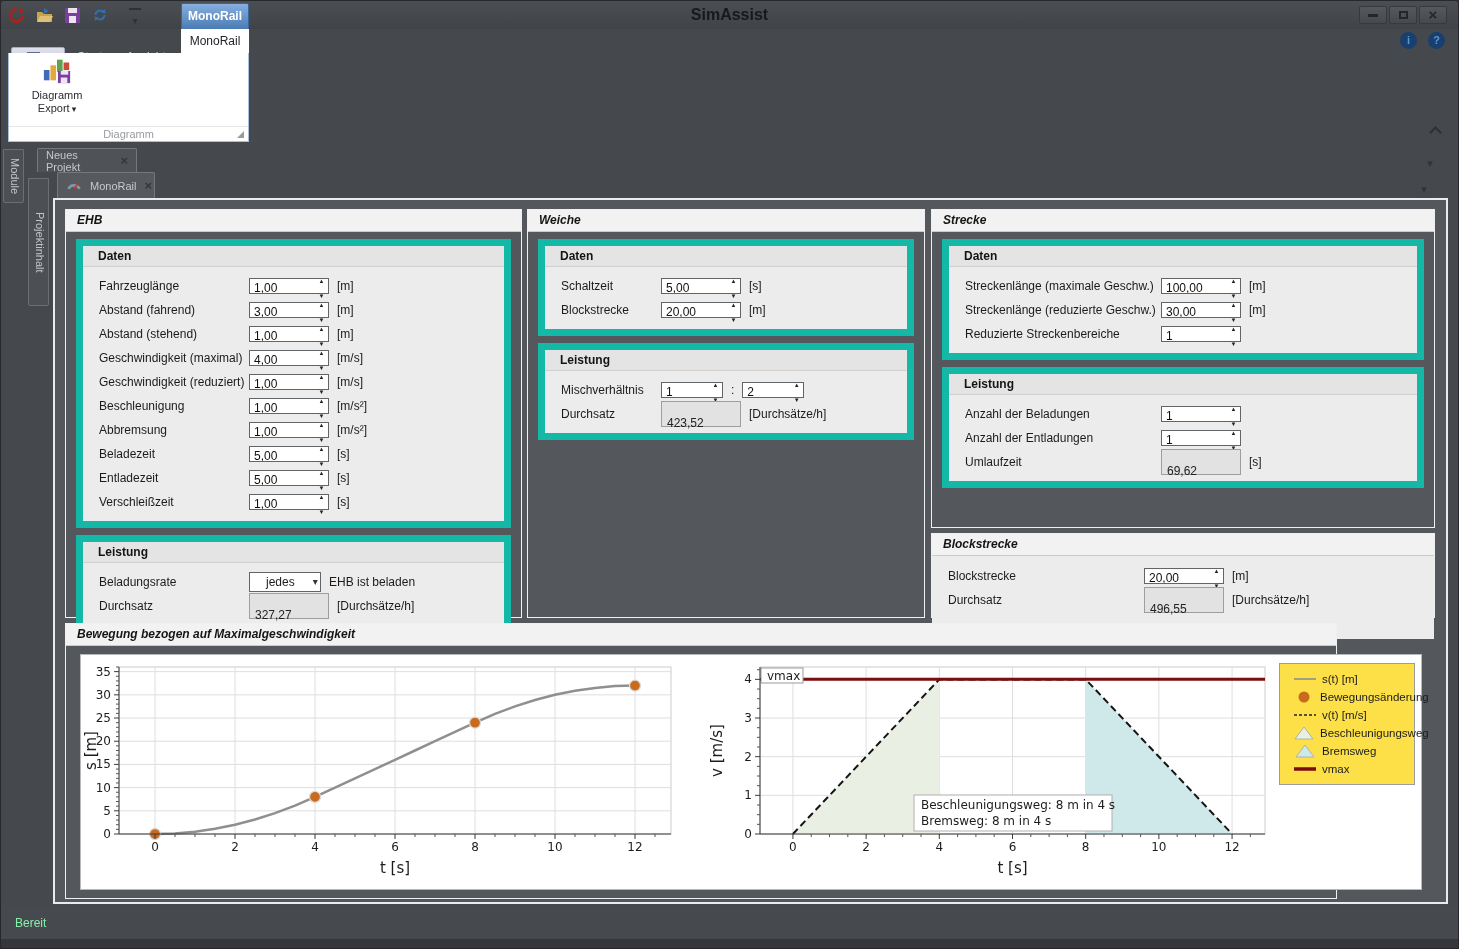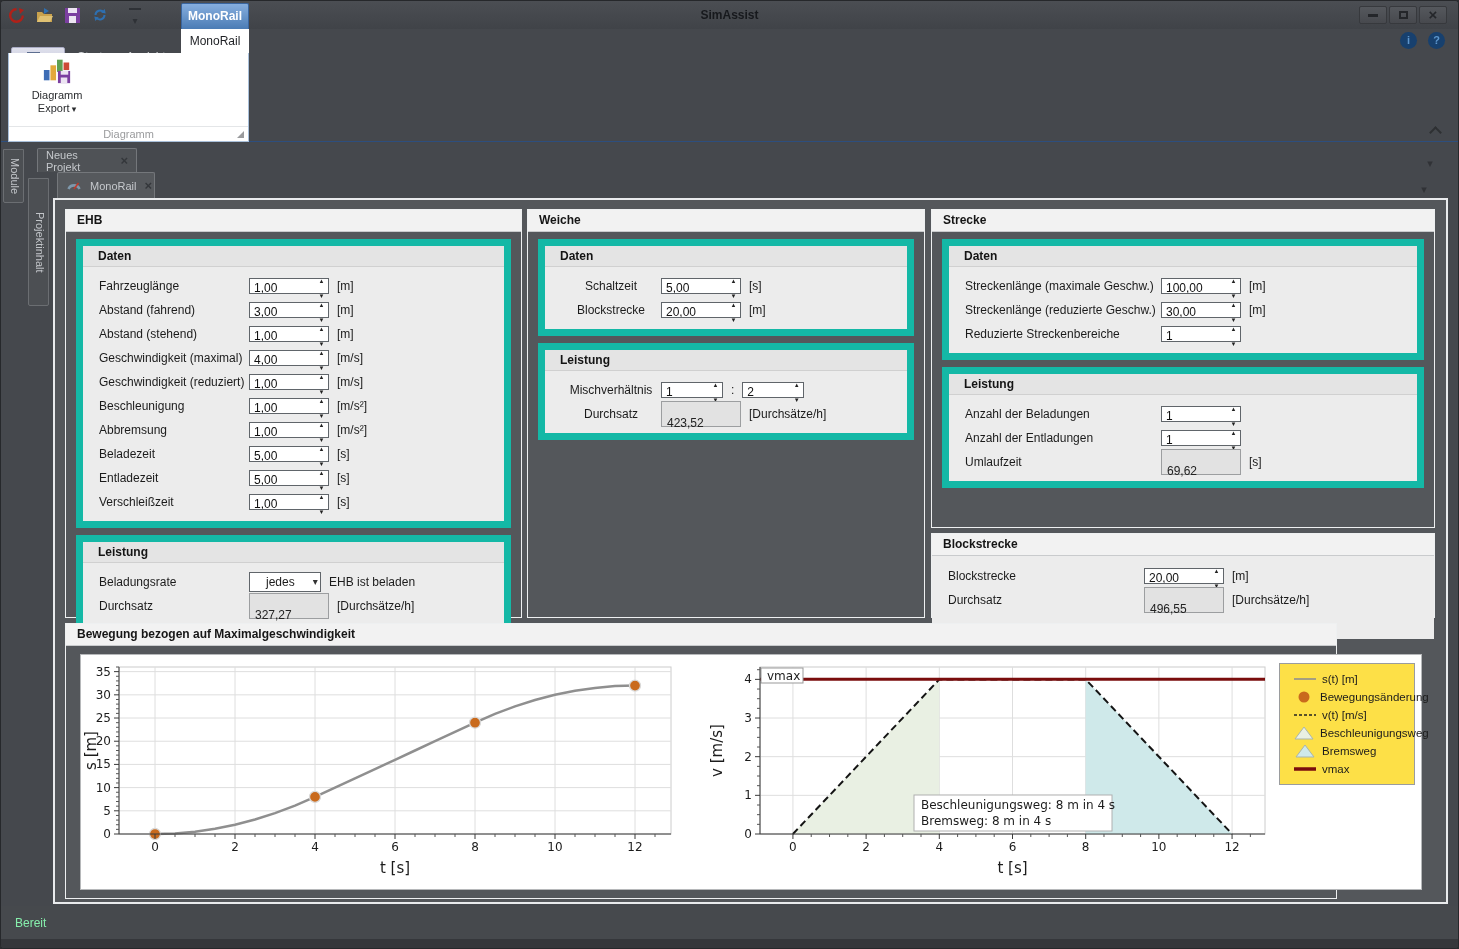--- a/index.html
+++ b/index.html
@@ -1,21 +1,21 @@
 <!DOCTYPE html>
 <html><head>
 <meta charset="utf-8">
 <style>
   * { box-sizing: border-box; margin: 0; padding: 0; }
   body { width: 1459px; height: 949px; font-family: "Liberation Sans", sans-serif; overflow: hidden; background:#2b2d30; }
   #window { position: relative; width: 1459px; height: 949px; background:#45484d; border:1px solid #26282b; border-radius:4px; overflow:hidden; }
 
   
   .titlebar { position:absolute; top:0; left:0; right:0; height:28px; background:linear-gradient(#4b4e53,#404348); }
-  .title { position:absolute; top:0; left:0; right:0; height:28px; text-align:center; line-height:28px; font-weight:bold; font-size:12px; color:#17191d; }
+  .title { position:absolute; top:0; left:0; right:0; height:28px; text-align:center; line-height:28px; font-weight:bold; font-size:16px; color:#17191d; }
   .qat { position:absolute; top:5px; left:6px; display:flex; align-items:center; gap:10px; }
   .qat-ico { width:18px; height:18px; display:flex; align-items:center; justify-content:center; }
   .qat-more { width:12px; height:14px; margin-left:10px; border-top:2px solid #2e3136; text-align:center; }
   .qat-more::before { content:"▾"; font-size:10px; color:#2e3136; line-height:10px; }
   .winbtn { position:absolute; top:5px; width:28px; height:18px; background:linear-gradient(#55585d,#47494e); border:1px solid #37393d; border-radius:2px; display:flex; align-items:center; justify-content:center; }
   .wb-min { right:71px; } .wb-max { right:41px; } .wb-close { right:11px; }
   .glyph-min { width:10px; height:3px; background:#24262a; }
   .glyph-max { width:9px; height:8px; border:2px solid #24262a; }
   .glyph-close::before { content:"×"; font-size:15px; font-weight:bold; color:#24262a; line-height:14px; }
 
@@ -52,27 +52,27 @@
   .dt1 { left:36px; top:147px; width:100px; height:24px; }
   .dt2 { left:56px; top:171px; width:98px; height:26px; background:#56595d; }
   .strip-car { position:absolute; width:14px; text-align:center; z-index:6; }
   .strip-car::before { content:"▾"; font-size:11px; color:#303236; }
   .sc1 { left:1422px; top:152px; } .sc2 { left:1416px; top:178px; }
 
   
   .frame { position:absolute; left:52px; top:197px; width:1395px; height:706px; border:2px solid #e9ebed; background:#54575b; }
 
   .panel { position:absolute; border:1px solid #eef0f1; background:#54575b; }
-  .phead { height:22px; background:#f2f2f2; border-bottom:1px solid #c9cbcd; font-weight:bold; font-size:12px; color:#151515; line-height:21px; padding-left:11px; }
+  .phead { height:22px; background:#f2f2f2; border-bottom:1px solid #c9cbcd; font-weight:bold; font-size:12px; color:#151515; line-height:21px; padding-left:11px;font-style:italic; }
   .grp { margin:7px 10px 0 10px; background:#ececec; border:7px solid #14b8a6; }
   .ghead { height:21px; background:#e4e4e4; border-bottom:1px solid #d0d0d0; font-weight:bold; font-size:12px; line-height:20px; padding-left:15px; color:#141414; }
   .gbody { padding:7px 0; }
   .row { height:24px; display:flex; align-items:center; padding-left:16px; font-size:12px; color:#1b1b1b; }
   .lbl { width:150px; }
-  .weiche-p .lbl { width:100px;text-align:center; }
+  .weiche-p .lbl { width:100px; }
   .strecke-p .lbl, .block-p .lbl { width:196px; }
   .spin { display:flex; width:80px; height:16px; background:#fff; border:1px solid #60656a; }
   .spin .val { flex:1; padding:0 4px; line-height:18px; font-size:12px; color:#101010; overflow:hidden; }
   .btns { width:13px; display:flex; flex-direction:column; align-items:center; justify-content:center; gap:1px; }
   .up::before { content:"▲"; font-size:6px; color:#222; line-height:6px; }
   .dn::before { content:"▼"; font-size:6px; color:#222; line-height:6px; }
   .spin-sm { width:62px; }
   .ro { width:80px; height:20px; background:#e2e2e2; border:1px solid #9c9ea0; line-height:18px; padding:12px 5px; font-size:12px; color:#222; }
   .dd { display:flex; width:72px; height:20px; background:#fff; border:1px solid #60656a; }
   .dd .val { flex:1; padding:0 16px; line-height:18px; font-size:12px; }

